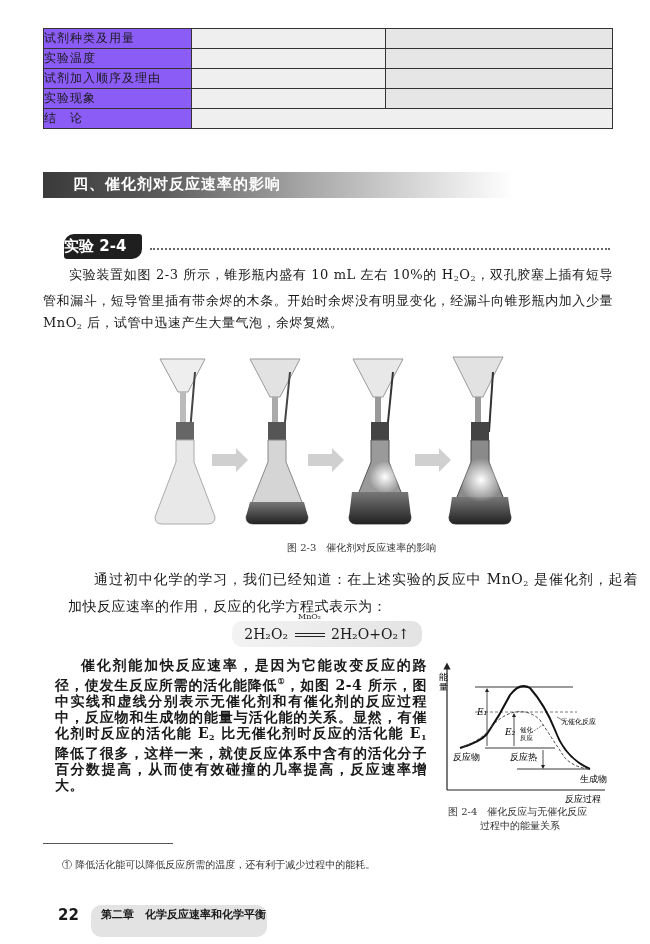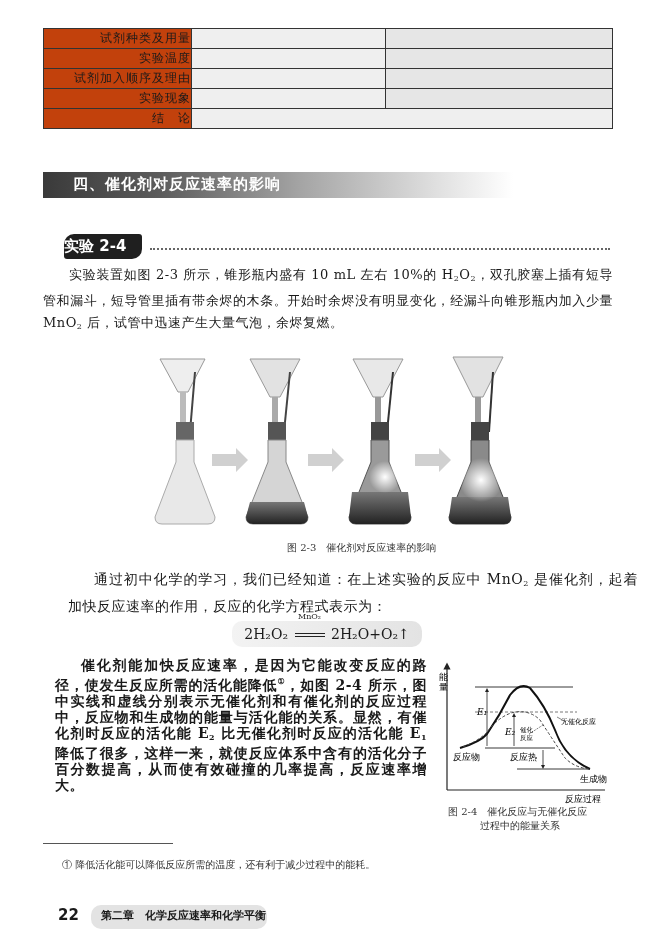--- a/index.html
+++ b/index.html
@@ -4,21 +4,21 @@
 <style>
   html, body { margin: 0; padding: 0; }
   body {
     width: 650px; height: 944px; background: #ffffff; position: relative; overflow: hidden;
     font-family: "DejaVu Serif", "Liberation Serif", serif; color: #1a1a1a;
   }
   .abs { position: absolute; }
   
   .exp-table { left: 43px; top: 28px; width: 570px; border-collapse: collapse; font-size: 12px; background: #ececec; }
   .exp-table td { border: 1px solid #333; height: 19px; padding: 0; }
-  .exp-table td.lbl { width: 147px; text-align: right; letter-spacing: 1px; background: #c2410c; }
+  .exp-table td.lbl { width: 147px; text-align: left; letter-spacing: 1px; background: #8b5cf6; }
   .exp-table td.c2 { width: 193px; background: #efefef; }
   .exp-table td.c3 { background: #e6e6e6; }
   
   .section-bar {
     left: 43px; top: 172px; width: 470px; height: 26px;
     background: linear-gradient(to right, #3a3a3a 0%, #5c5c5c 25%, #a5a5a5 55%, #e2e2e2 85%, #ffffff 100%);
   }
   .section-title {
     left: 73px; top: 175px; font-family: "DejaVu Sans", sans-serif; font-weight: bold; font-size: 15px; color: #ffffff; letter-spacing: 1px;
   }
@@ -33,22 +33,22 @@
   sub { font-size: 8px; vertical-align: -2px; }
   .figure-img { left: 150px; top: 352px; width: 365px; height: 182px; }
   .caption { font-size: 10px; color: #333; }
   .eq-box {
     left: 232px; top: 621px; width: 190px; height: 26px; background: linear-gradient(to right, #f3f3f3, #e3e3e3);
     border-radius: 10px; font-size: 14px; line-height: 26px; text-align: center;
   }
   .footnote-rule { left: 43px; top: 843px; width: 130px; border-top: 1px solid #555; }
   .page-num { left: 58px; top: 906px; font-family: "DejaVu Sans", sans-serif; font-weight: bold; font-size: 15px; }
   .chapter-pill {
-    left: 91px; top: 905px; width: 176px; height: 24px; background: #e3e3e3; border-radius: 10px;
-    font-family: Liberation Sans, sans-serif; font-weight: bold; font-size: 11px; line-height: 20px; padding-left: 10px; box-sizing: border-box; word-spacing: 6px;
+    left: 91px; top: 905px; width: 176px; height: 32px; background: #e3e3e3; border-radius: 10px;
+    font-family: Liberation Mono, monospace; font-weight: bold; font-size: 11px; line-height: 20px; padding-left: 10px; box-sizing: border-box; word-spacing: 6px;
   }
 </style>
 </head>
 <body>
 
 <table class="abs exp-table">
   <tbody>
       <tr>
         <td class="lbl">试剂种类及用量</td>
         <td class="c2"></td>

